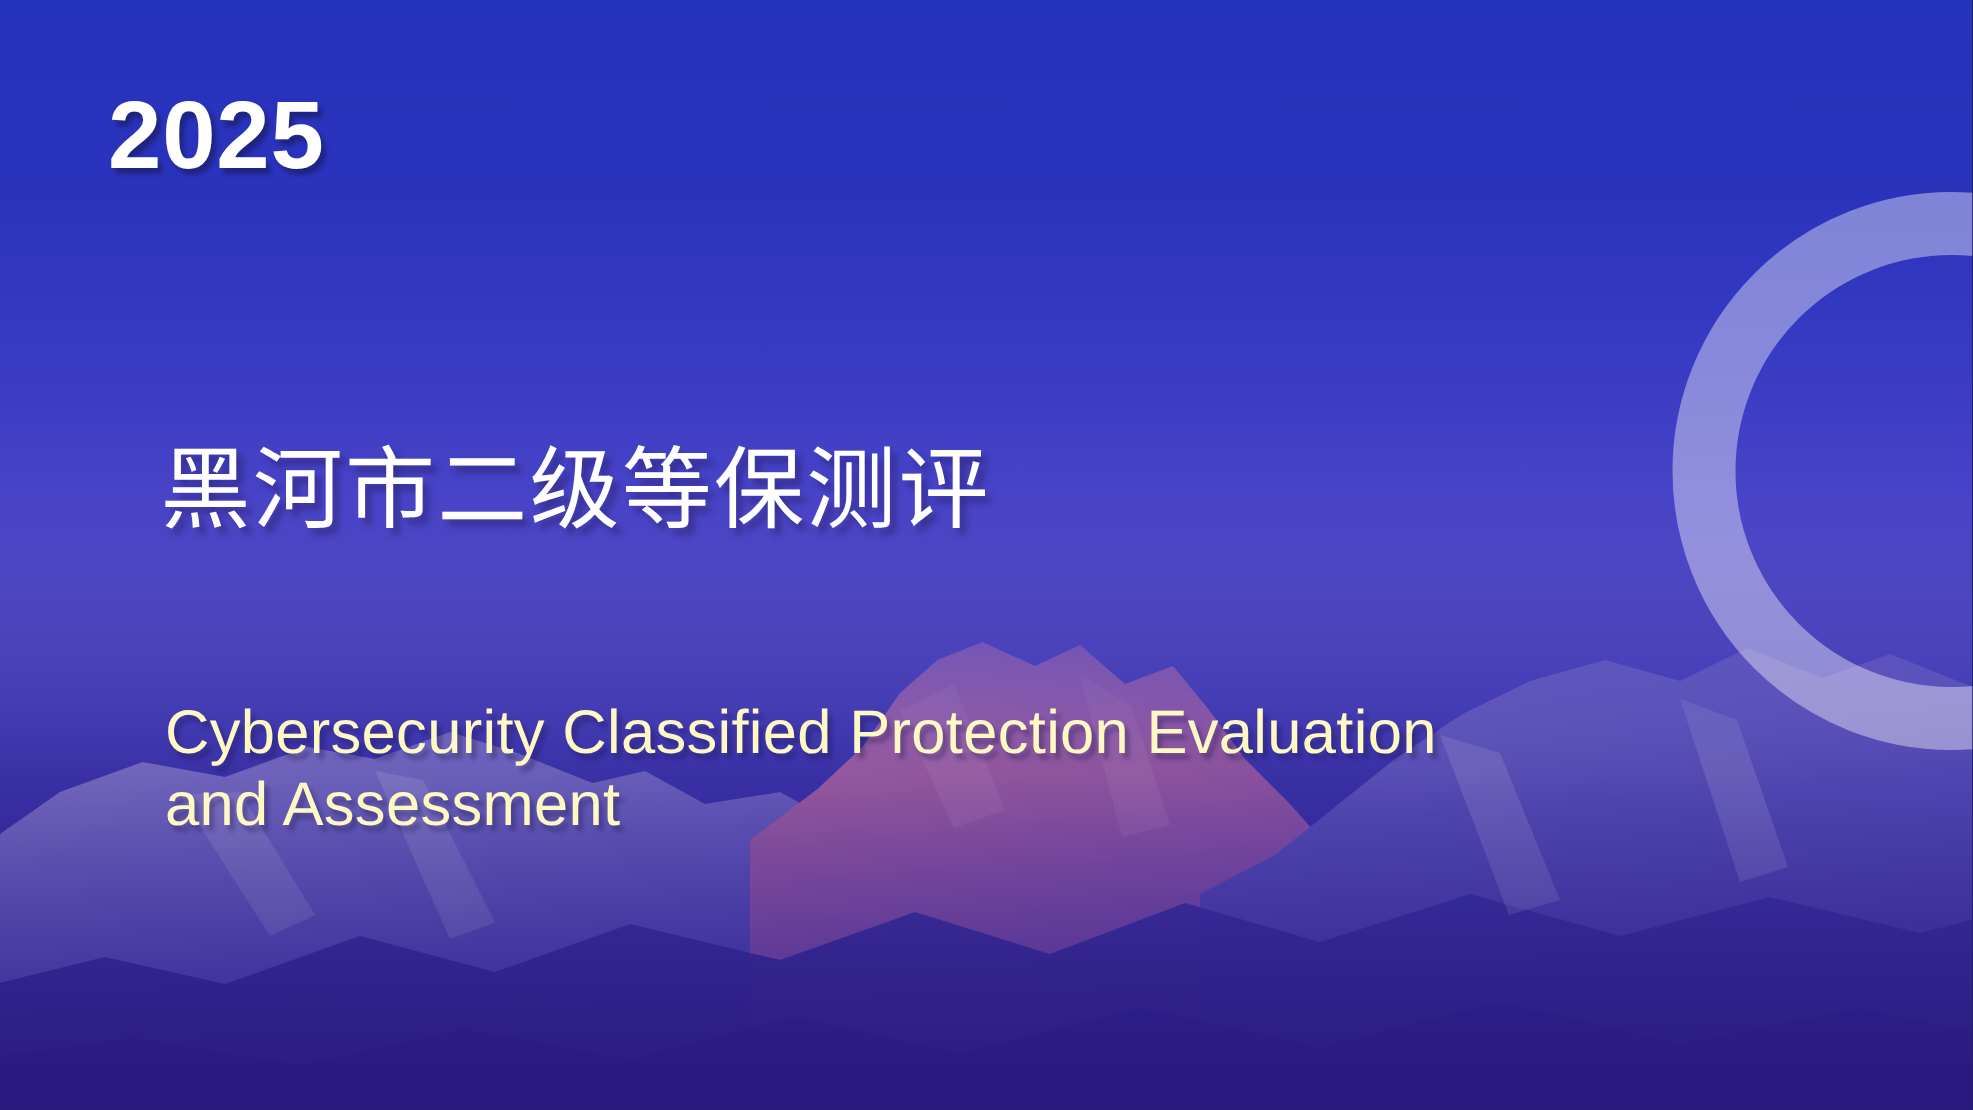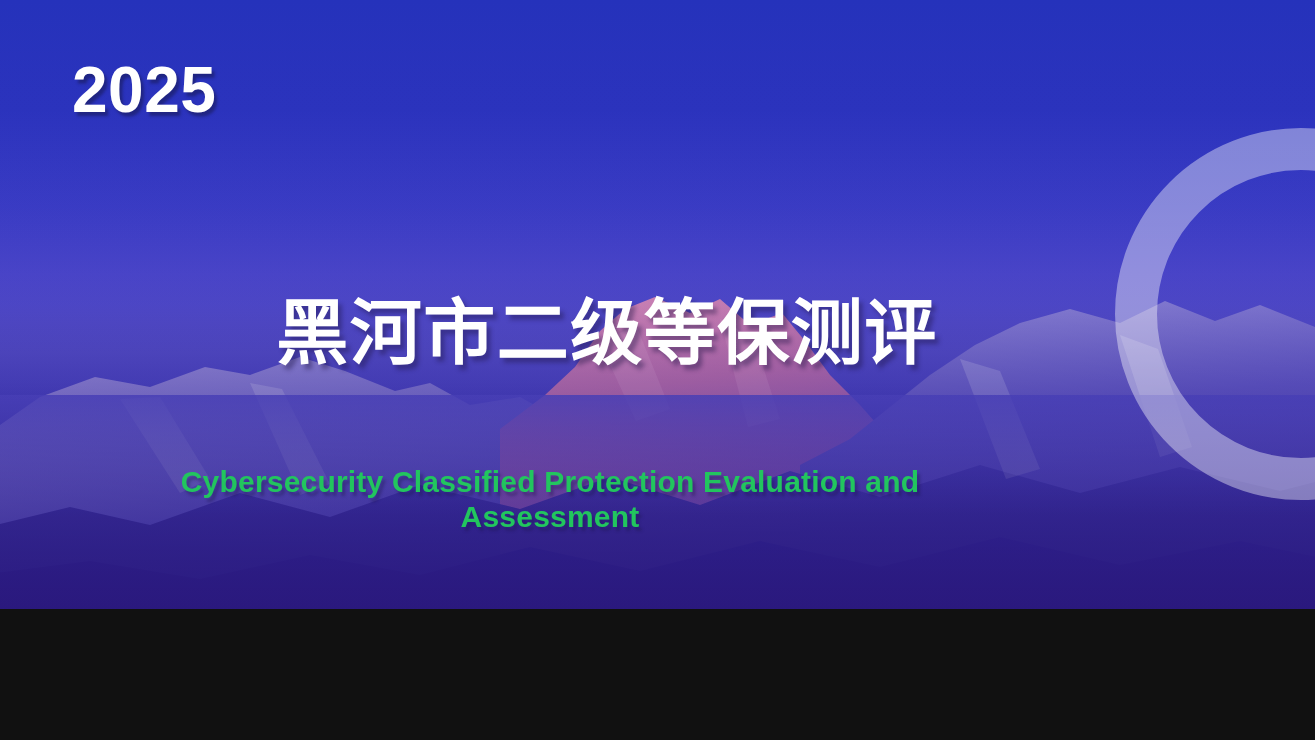--- a/index.html
+++ b/index.html
@@ -6,26 +6,25 @@
   html, body {
     margin: 0;
     padding: 0;
     background: #111;
   }
   * { box-sizing: border-box; }
 
   .slide {
     position: relative;
     width: 1315px;
-    height: 609px;
+    height: 740px;
     overflow: hidden;
     font-family: "Liberation Sans", "DejaVu Sans", sans-serif;
     background: #2430B9;
     user-select: none;
-    text-align: center;
   }
 
   
   .sky {
     position: absolute;
     inset: 0;
     background: linear-gradient(180deg,
         #2532BB 0%,
         #2b33bd 18%,
         #3a3cc4 34%,
@@ -99,38 +98,38 @@
   }
 
   .title-block {
     position: absolute;
     left: 107px;
     top: 292px;
     width: 1000px;
   }
   .title-line {
     display: block;
-    font-size: 72px;
-    font-weight: 700;
+    font-size: 60px;
+    font-weight: 400;
     line-height: 1.16;
     color: #ffffff;
     letter-spacing: 1.5px;
     white-space: nowrap;
     text-shadow: 4px 5px 4px rgba(30,20,70,0.40);
   }
 
   .subtitle {
     position: absolute;
     left: 110px;
     top: 465px;
     width: 880px;
-    font-size: 30px;
-    font-weight: 700;
+    font-size: 41px;
+    font-weight: 400;
     line-height: 1.16;
-    color: #22c55e;
+    color: #fef9c3;
     letter-spacing: 0.2px;
     text-shadow: 3px 4px 3px rgba(25,20,70,0.35);
   }
 </style>
 </head>
 <body>
 
 <div class="slide">
 
   <div class="sky"></div>

